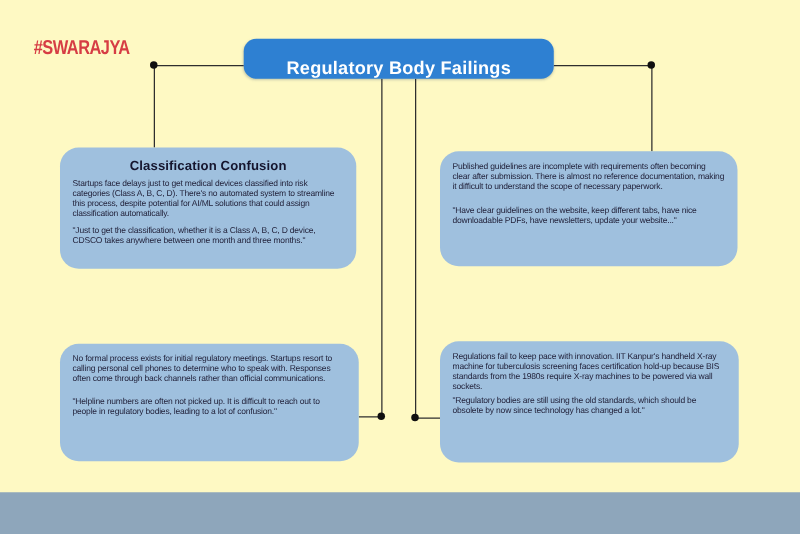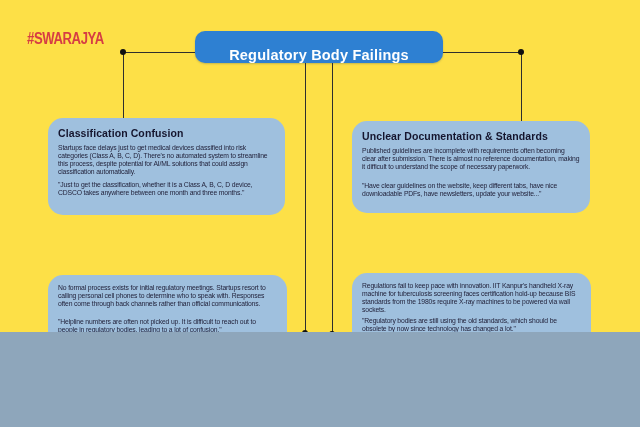--- a/index.html
+++ b/index.html
@@ -2,22 +2,22 @@
 <html><head>
 <meta charset="utf-8">
 <style>
   html,body{margin:0;padding:0;}
   body{
     font-family:"Liberation Sans","DejaVu Sans",sans-serif;
     background:#8ea6bb;
   }
   .canvas{
     position:relative;
-    width:640px;height:332px;
-    background:#fde047;
+    width:640px;height:394px;
+    background:#fef9c3;
     overflow:hidden;
   }
   
   .logo{
     position:absolute;left:27px;top:30px;
     font-size:16px;font-weight:700;
     color:#d63d44;
     letter-spacing:-0.5px;
     transform:scaleX(0.82);transform-origin:left center;
     white-space:nowrap;
@@ -39,20 +39,21 @@
     background:#9fc0de;
     border-radius:15px;
     padding:9px 10px 8px 10px;
     box-sizing:border-box;
   }
   .card h2{
     margin:0 0 5px 0;
     font-size:10.5px;font-weight:700;
     color:#15152e;
     letter-spacing:0.1px;
+    text-align:center;
   }
   .card p{
     margin:0;
     font-size:6.8px;line-height:8px;
     letter-spacing:-0.15px;
     color:#23233c;
   }
   .card p.quote{margin-top:6px;}
   .card-0{left:48px;top:118px;width:237px;height:97px;}
   .card-1{left:352px;top:121px;width:238px;height:92px;}
@@ -106,21 +107,20 @@
     <span>Regulatory Body Failings</span>
   </div>
 
   <div class="card card-0">
     <h2>Classification Confusion</h2>
     <p>Startups face delays just to get medical devices classified into risk categories (Class A, B, C, D). There's no automated system to streamline this process, despite potential for AI/ML solutions that could assign classification automatically.</p>
     <p class="quote">"Just to get the classification, whether it is a Class A, B, C, D device, CDSCO takes anywhere between one month and three months."</p>
   </div>
 
   <div class="card card-1">
-    <h2>Unclear Documentation &amp; Standards</h2>
     <p>Published guidelines are incomplete with requirements often becoming clear after submission. There is almost no reference documentation, making it difficult to understand the scope of necessary paperwork.</p>
     <p class="quote">"Have clear guidelines on the website, keep different tabs, have nice downloadable PDFs, have newsletters, update your website..."</p>
   </div>
 
   <div class="card card-2">
     <p>No formal process exists for initial regulatory meetings. Startups resort to calling personal cell phones to determine who to speak with. Responses often come through back channels rather than official communications.</p>
     <p class="quote">"Helpline numbers are often not picked up. It is difficult to reach out to people in regulatory bodies, leading to a lot of confusion."</p>
   </div>
 
   <div class="card card-3">

